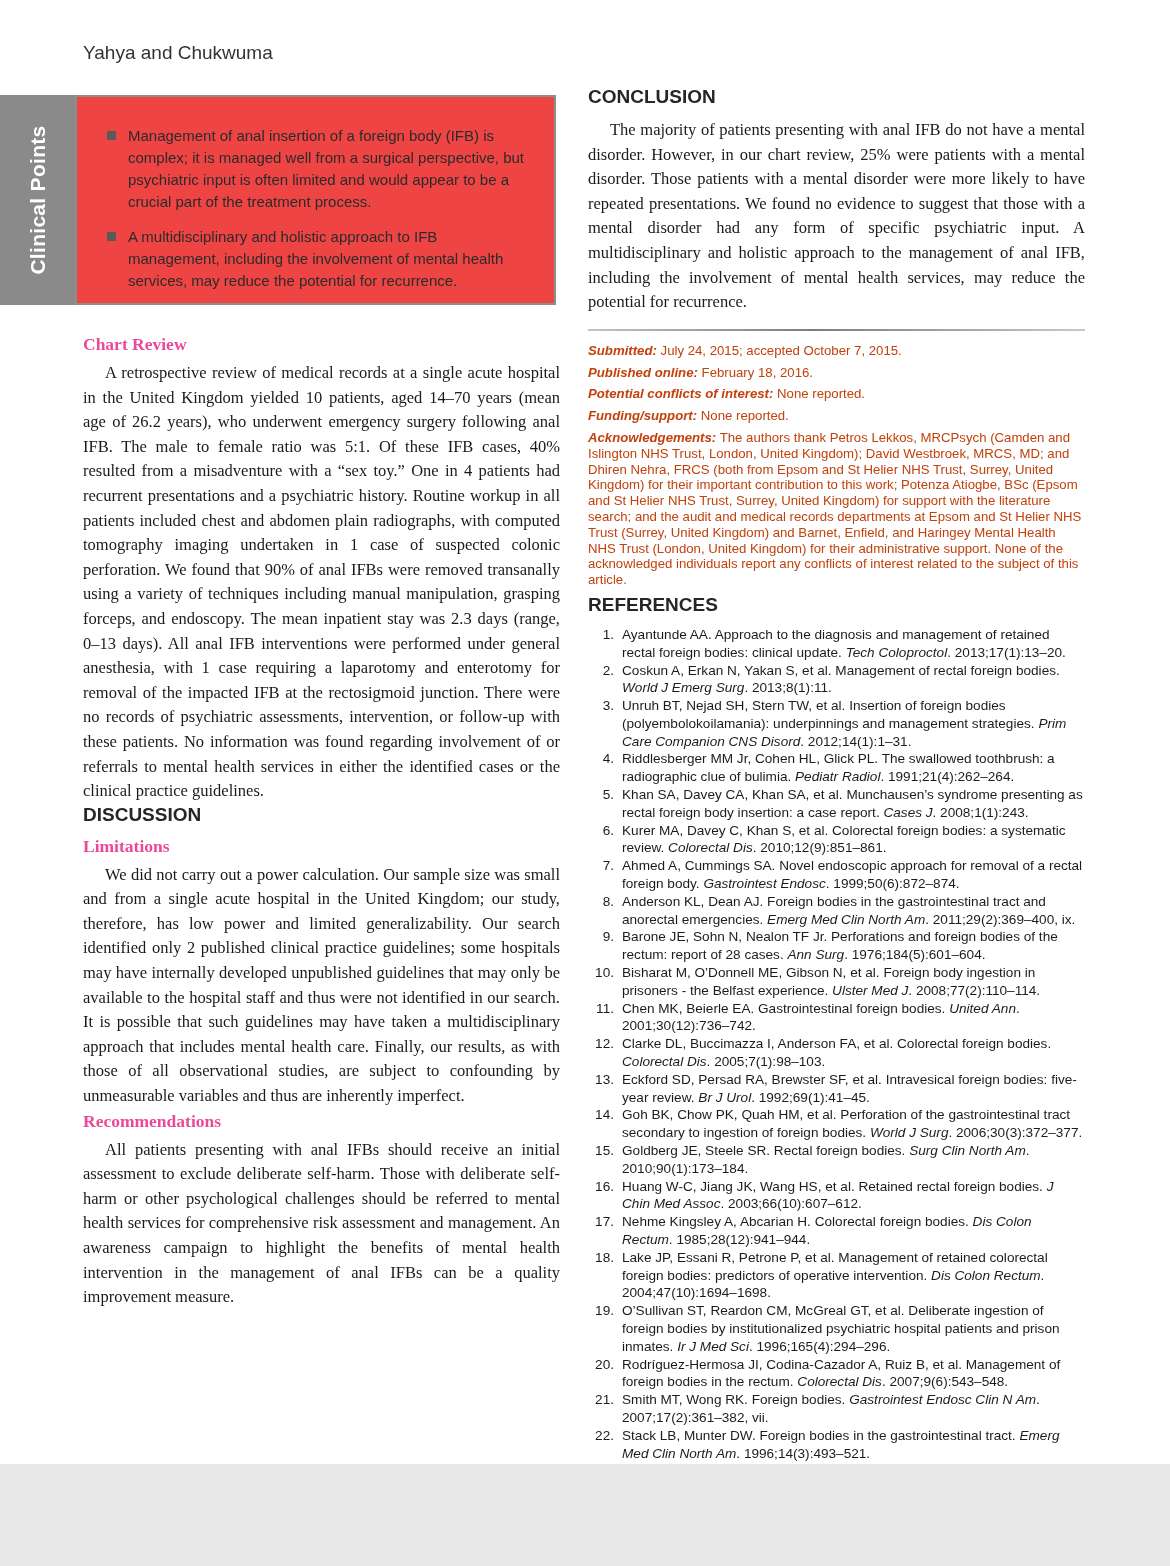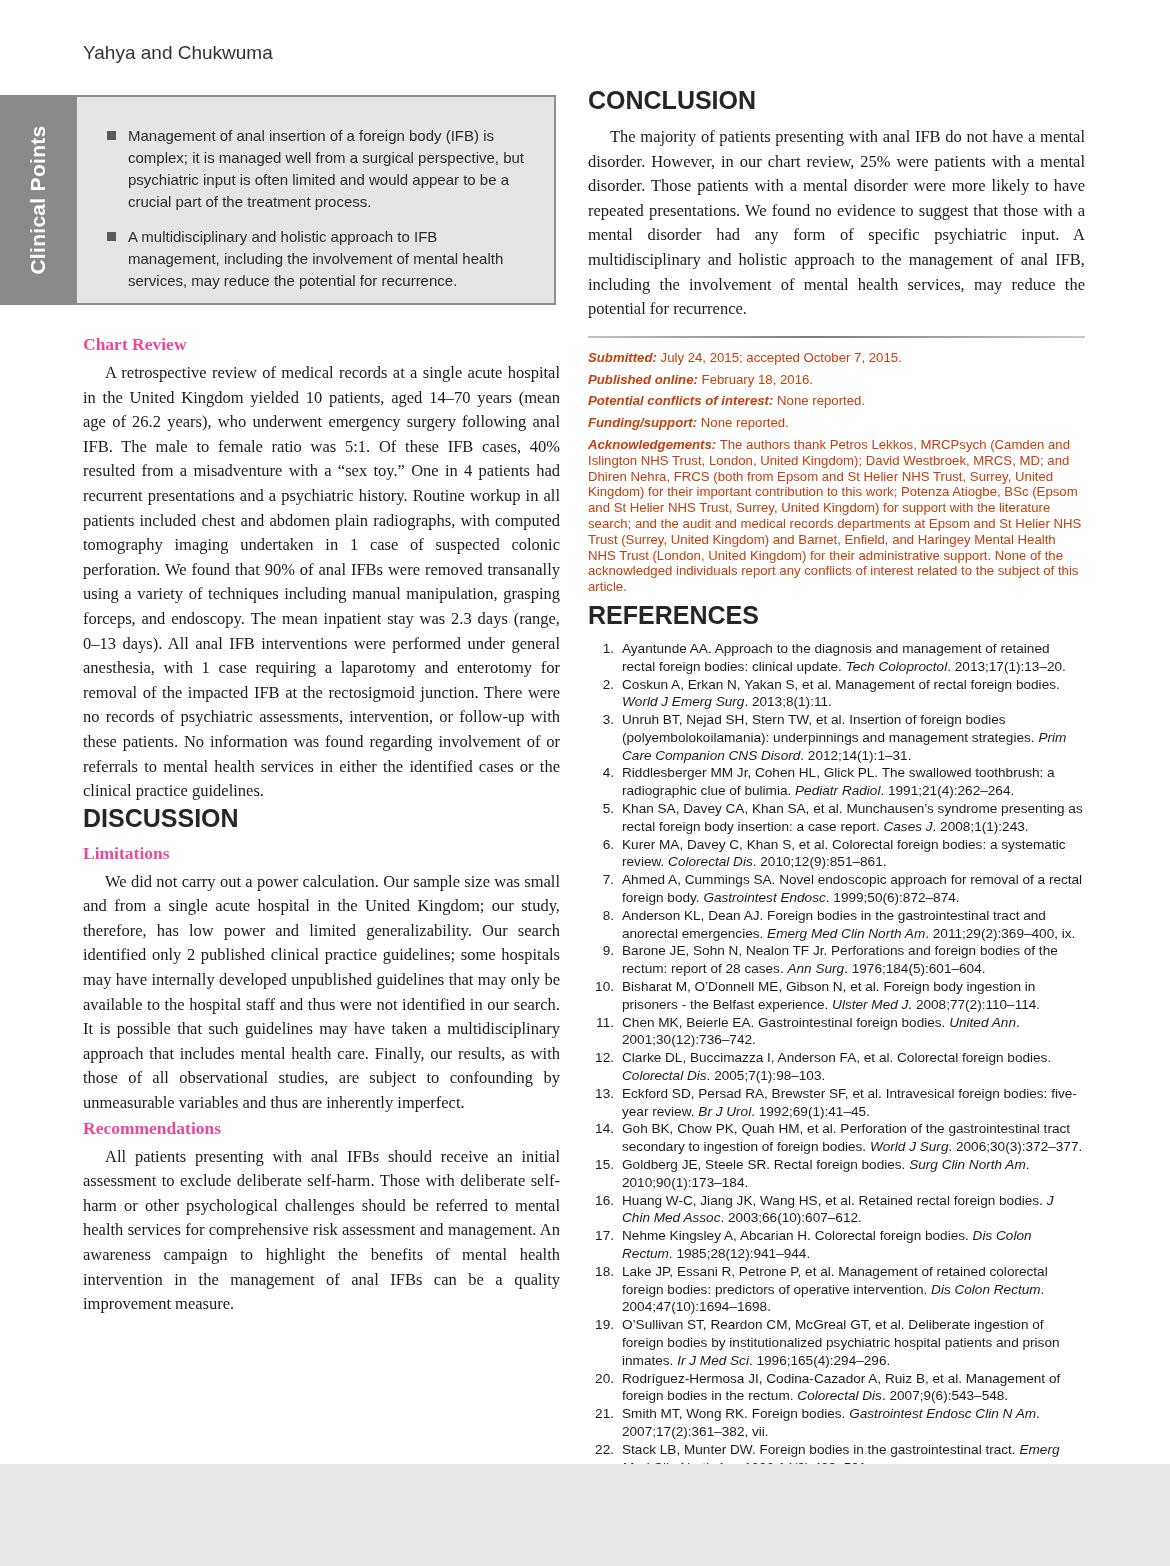--- a/index.html
+++ b/index.html
@@ -17,34 +17,34 @@
   .cp-wrap { position:absolute; left:0; top:95px; width:556px; height:210px; display:flex; }
   .cp-tab {
     width:75px; background:#8a8a8a; flex-shrink:0;
     display:flex; align-items:center; justify-content:center;
   }
   .cp-tab span {
     transform:rotate(-90deg); white-space:nowrap;
     color:#ffffff; font-weight:700; font-size:21px; letter-spacing:0.3px;
   }
   .cp-box {
-    flex:1; background:#e5e5e5; border:2px solid #8e8e8e;
+    flex:1; background:#ef4444; border:2px solid #8e8e8e;
     padding:28px 26px 18px 30px; box-sizing:border-box; overflow:hidden;
   }
   .cp-item { display:flex; margin-bottom:13px; }
   .cp-bullet {
     width:9px; height:9px; background:#5a5a5a; flex-shrink:0;
     margin:6px 12px 0 0;
   }
   .cp-text { font-size:15px; line-height:22px; color:#2b2b2b; }
   
   .col-left  { position:absolute; left:83px;  top:332px; width:477px; }
   .col-right { position:absolute; left:588px; top:86px;  width:497px; }
   h2.sec {
-    font-size:25px; font-weight:700; color:#262626; margin:0 0 10px 0;
+    font-size:19px; font-weight:700; color:#262626; margin:0 0 10px 0;
     font-family:"Liberation Sans", sans-serif;
   }
   h3.sub {
     font-size:17.5px; font-weight:700; color:#ec4899; margin:2px 0 6px 0;
     font-family:Liberation Serif, serif;
   }
   p.body {
     font-family:"Liberation Serif", serif; font-size:16.5px; line-height:24.6px;
     text-align:justify; text-indent:22px; margin:0; color:#1a1a1a;
   }

